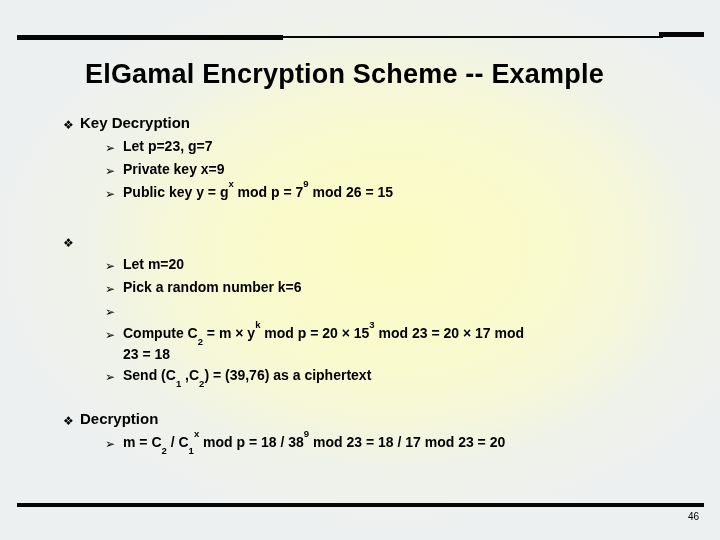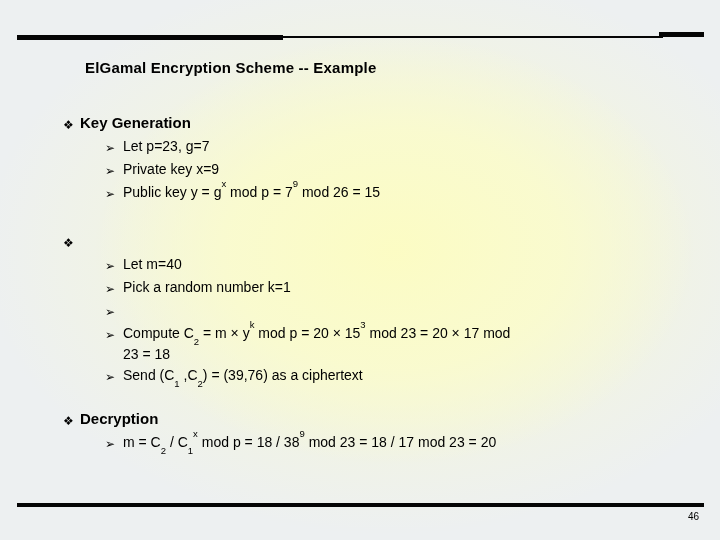--- a/index.html
+++ b/index.html
@@ -8,32 +8,32 @@
     font-family:"Liberation Sans","DejaVu Sans",sans-serif;
     color:#000;
     background:
       radial-gradient(ellipse 300px 215px at 395px 250px, rgba(252,252,195,0.95) 0%, rgba(250,251,205,0.9) 55%, rgba(249,250,215,0) 100%),
       radial-gradient(ellipse 430px 300px at 390px 250px, rgba(249,250,205,0.8) 0%, rgba(245,247,215,0.5) 60%, rgba(238,241,240,0) 95%),
       #edf0f1;
   }
   .hline{position:absolute;background:#050505;}
   .title{
     position:absolute;left:85px;top:59px;
-    font-size:15px;font-weight:bold;letter-spacing:0.2px;white-space:nowrap;
+    font-size:27px;font-weight:bold;letter-spacing:0.2px;white-space:nowrap;
   }
   .slide-body{position:absolute;left:63px;top:112px;width:610px;}
   .section{margin:0;}
   .section.gap-lg{margin-top:25px;}
   .section.gap-md{margin-top:20px;}
   .hrow{display:flex;align-items:flex-start;line-height:21px;}
   .hrow .b1{width:17px;flex:0 0 17px;font-size:12px;padding-top:3px;}
   .hrow .htxt{font-size:15px;font-weight:bold;}
   .item{display:flex;align-items:flex-start;margin-left:42px;line-height:21px;}
   .item .b2{width:18px;flex:0 0 18px;font-size:12px;padding-top:2px;}
-  .item .itxt{font-size:14px;font-weight:normal;max-width:552px;}
+  .item .itxt{font-size:14px;font-weight:bold;max-width:552px;}
   sup{font-size:0.68em;line-height:0;position:relative;top:-0.45em;}
   sub{font-size:0.68em;line-height:0;position:relative;top:0.3em;}
   .arrow{font-size:15px;}
   .page-number{
     position:absolute;right:21px;top:511px;font-size:10px;color:#000;
   }
 </style>
 </head>
 <body>
 
@@ -41,46 +41,46 @@
 <div class="hline" style="left:17px;top:35px;width:266px;height:5px;"></div>
 <div class="hline" style="left:659px;top:32px;width:45px;height:5px;"></div>
 <div class="hline" style="left:17px;top:503px;width:687px;height:4px;"></div>
 
 <div class="title">ElGamal Encryption Scheme -- Example</div>
 
 <div class="slide-body" id="slide-body">
     <div class="section">
       <div class="hrow">
         <span class="b1">❖</span>
-        <span class="htxt"><span>Key Generation</span></span>
+        <span class="htxt"><span>Key Decryption</span></span>
       </div>
       <div class="item">
         <span class="b2">➢</span>
         <span class="itxt"><span>Let p=23, g=7</span></span>
       </div>
       <div class="item">
         <span class="b2">➢</span>
         <span class="itxt"><span>Private key x=9</span></span>
       </div>
       <div class="item">
         <span class="b2">➢</span>
         <span class="itxt"><span>Public key y = g</span><sup>x</sup><span> mod p = 7</span><sup>9</sup><span> mod 26 = 15</span></span>
       </div>
     </div>
     <div class="section gap-lg">
       <div class="hrow">
         <span class="b1">❖</span>
       </div>
       <div class="item">
         <span class="b2">➢</span>
-        <span class="itxt"><span>Let m=40</span></span>
+        <span class="itxt"><span>Let m=20</span></span>
       </div>
       <div class="item">
         <span class="b2">➢</span>
-        <span class="itxt"><span>Pick a random number k=1</span></span>
+        <span class="itxt"><span>Pick a random number k=6</span></span>
       </div>
       <div class="item">
         <span class="b2">➢</span>
       </div>
       <div class="item">
         <span class="b2">➢</span>
         <span class="itxt"><span>Compute C</span><sub>2</sub><span> = m × y</span><sup>k</sup><span> mod p = 20 × 15</span><sup>3</sup><span> mod 23 = 20 × 17 mod</span><br><span>23 = 18</span></span>
       </div>
       <div class="item">
         <span class="b2">➢</span>

